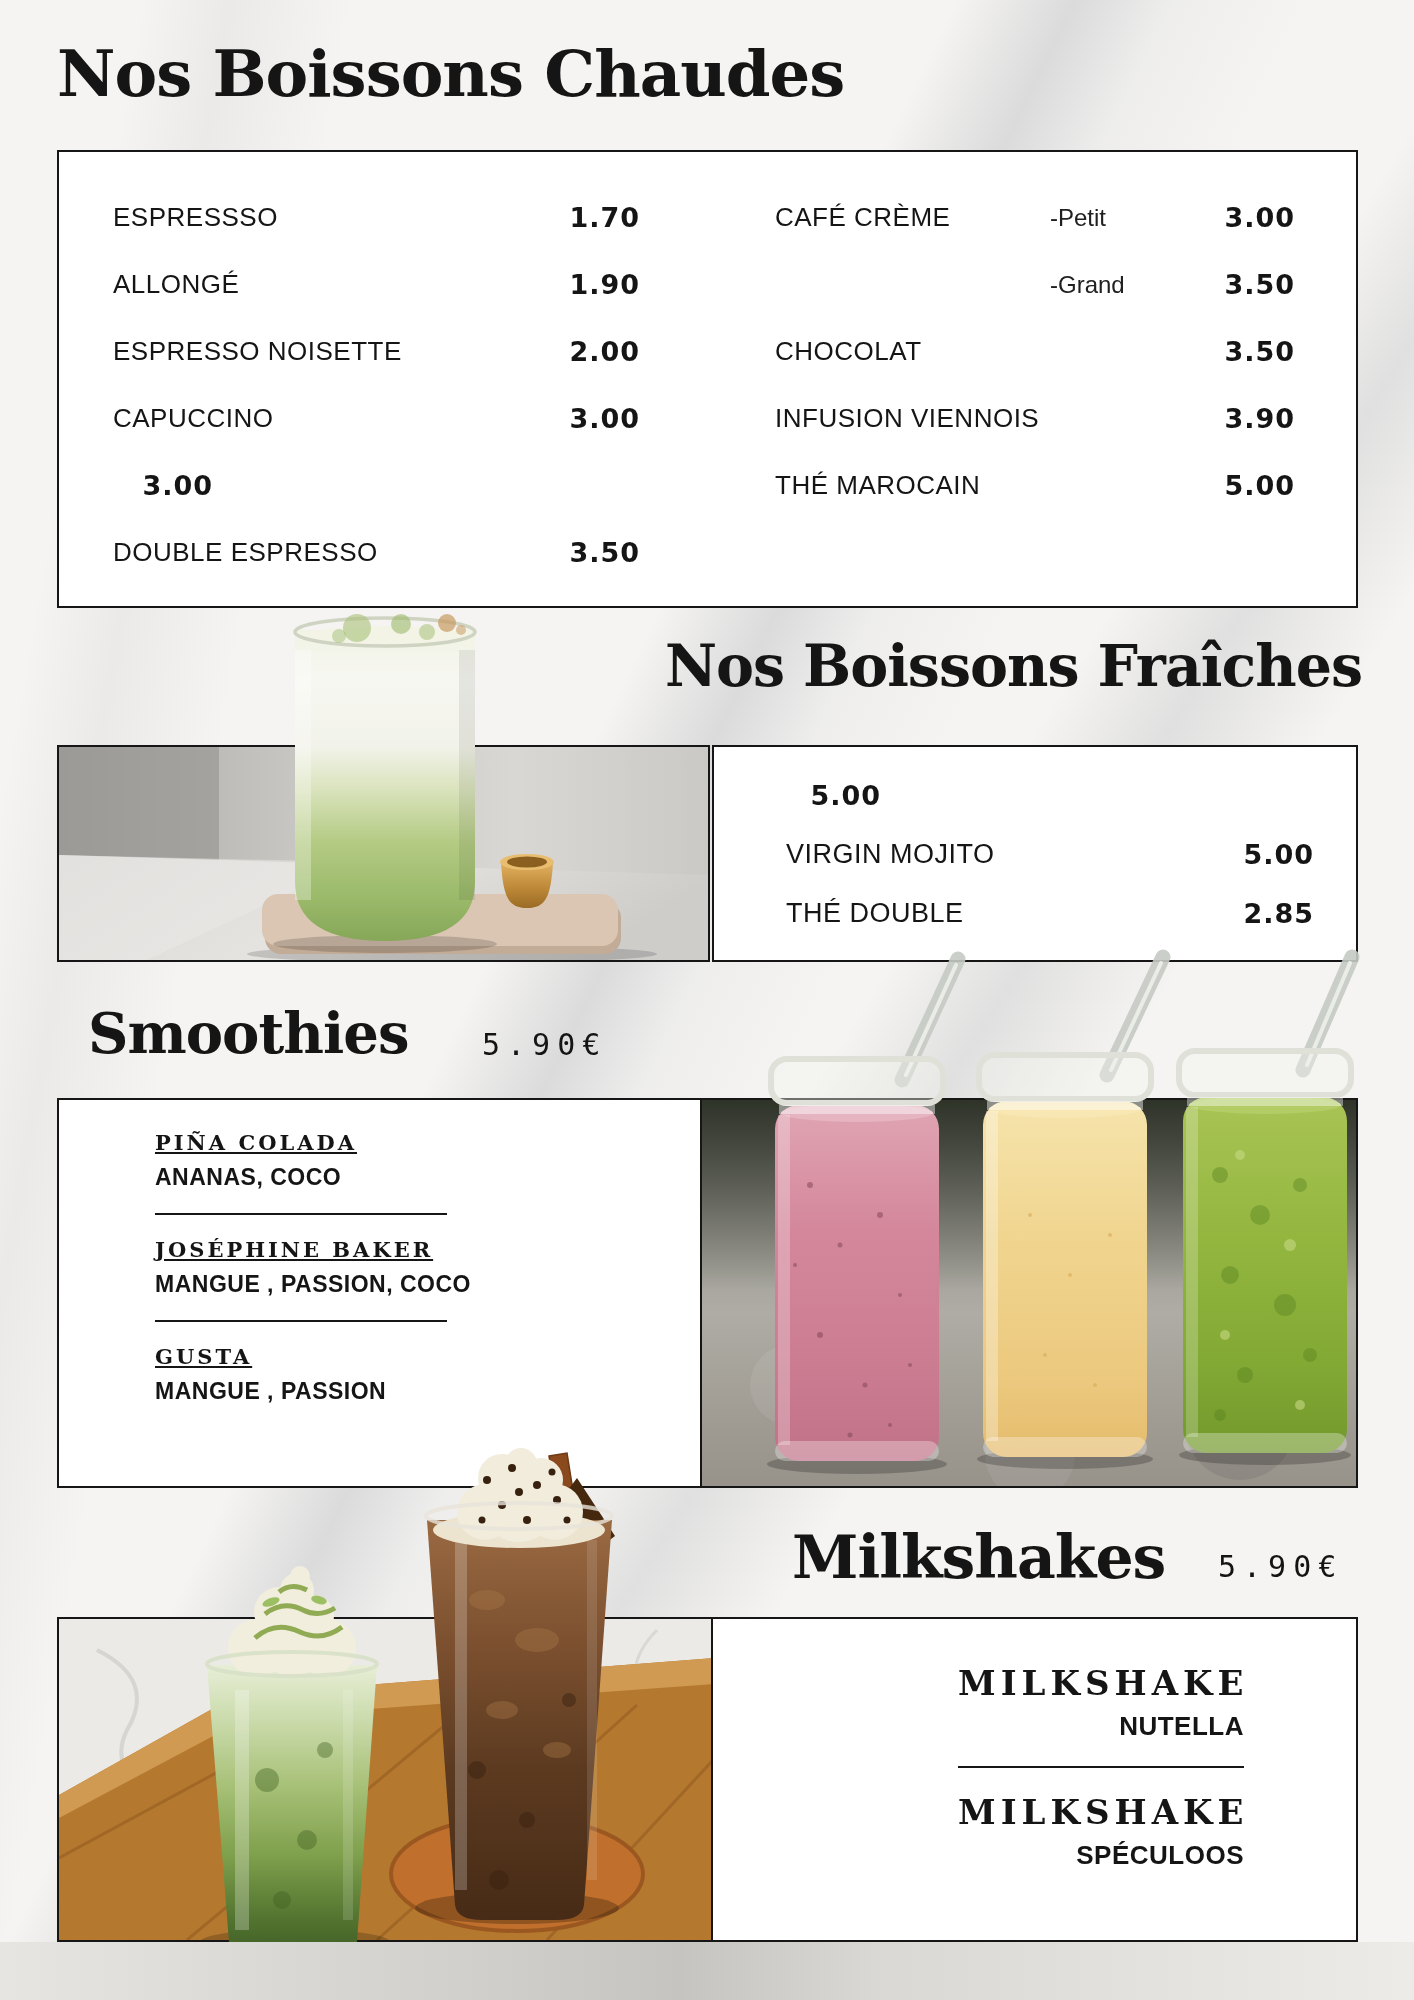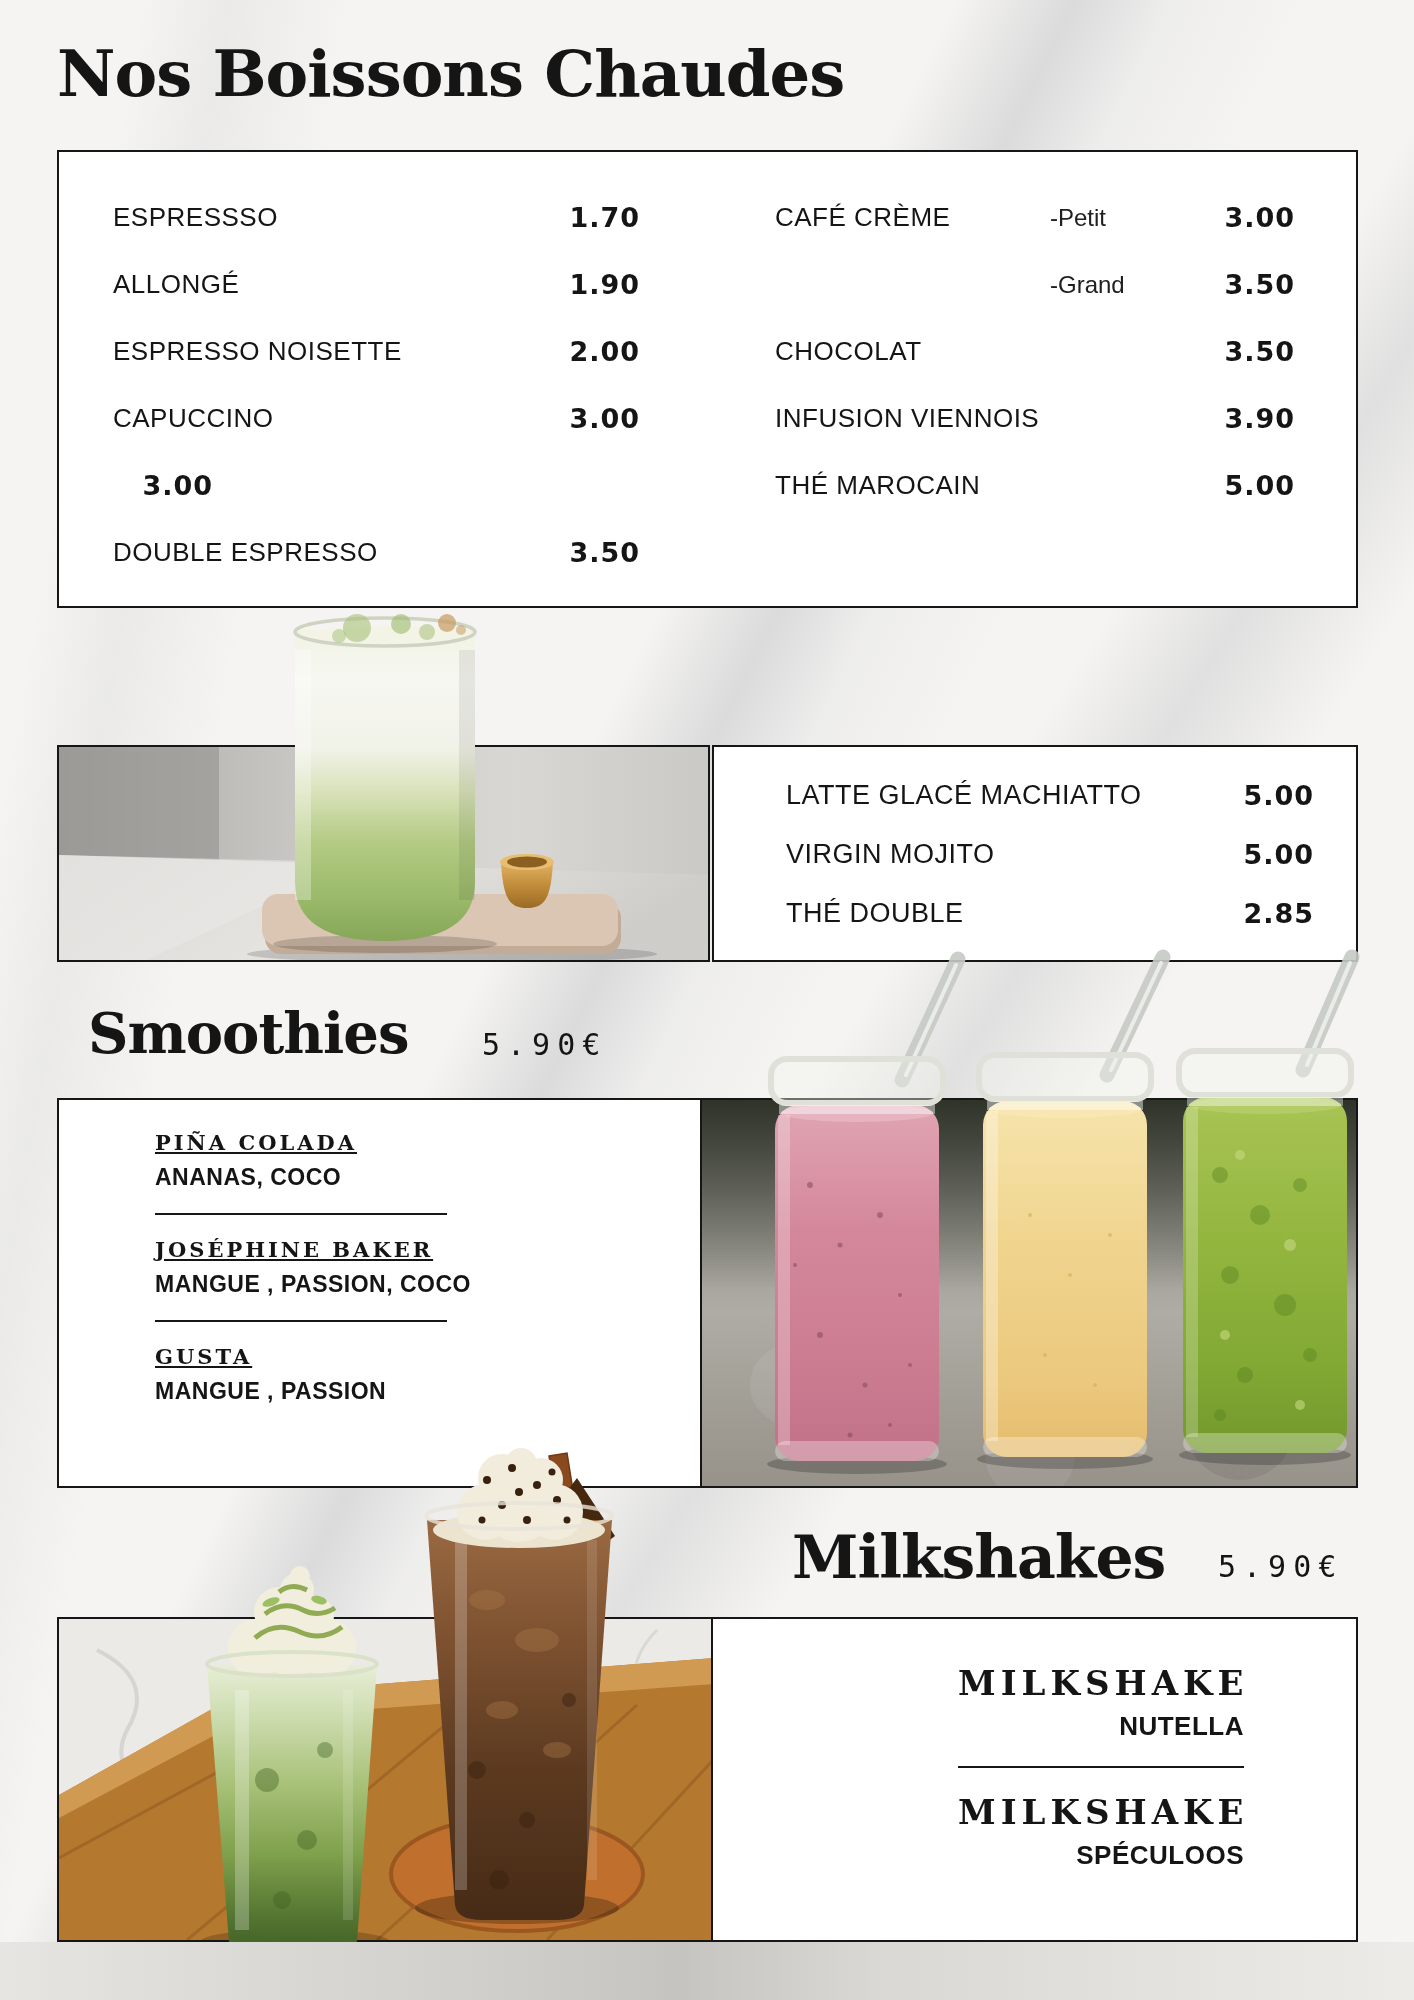--- a/index.html
+++ b/index.html
@@ -417,24 +417,24 @@
       <span class="size"></span>
       <span class="price">3.90</span>
     </div>
       <div class="menu-row">
       <span class="name">THÉ MAROCAIN</span>
       <span class="size"></span>
       <span class="price">5.00</span>
     </div>
     </div>
 
+  <div class="serif-title" id="fresh-title">Nos Boissons Fraîches</div>
 
   <div id="fresh-list">
       <div class="fresh-row">
-      <span class="name">LATTE GLACÉ MACHIATTO</span>
       <span class="price">5.00</span>
     </div>
       <div class="fresh-row">
       <span class="name">VIRGIN MOJITO</span>
       <span class="price">5.00</span>
     </div>
       <div class="fresh-row">
       <span class="name">THÉ DOUBLE</span>
       <span class="price">2.85</span>
     </div>

